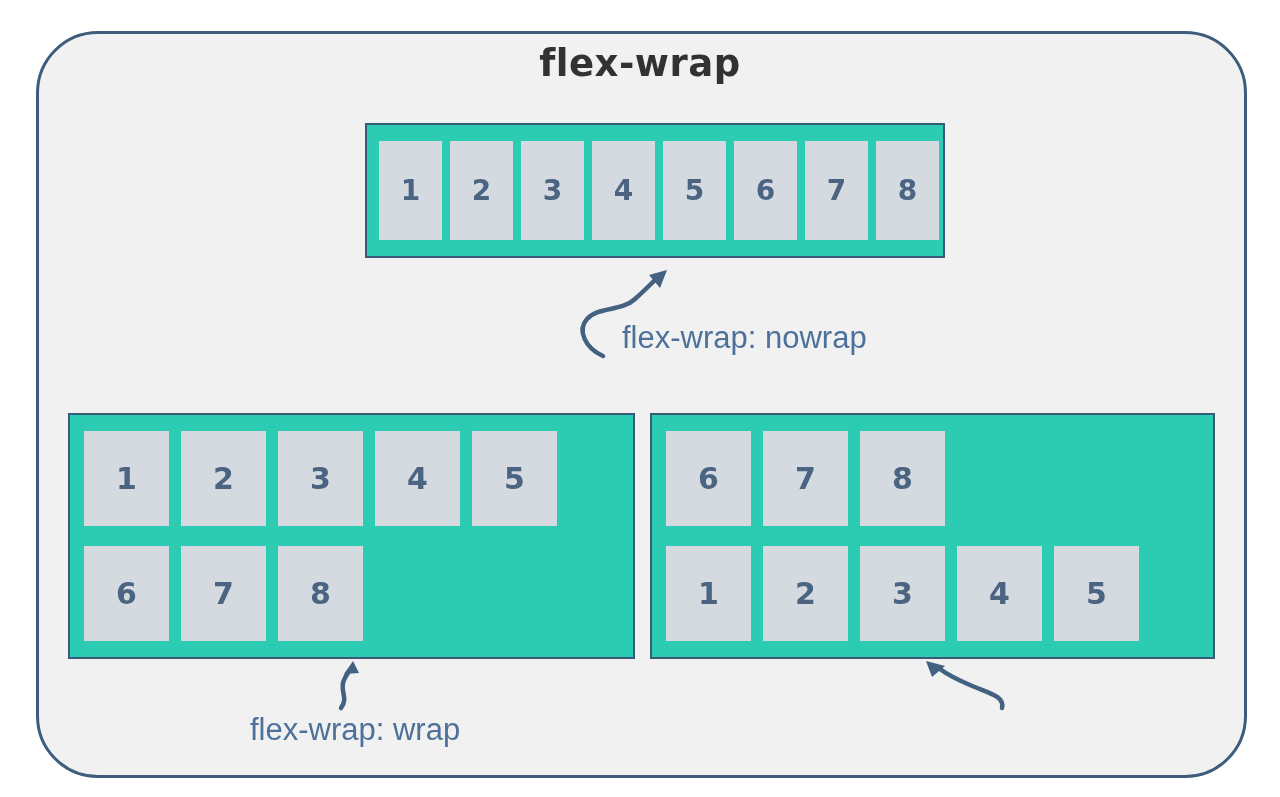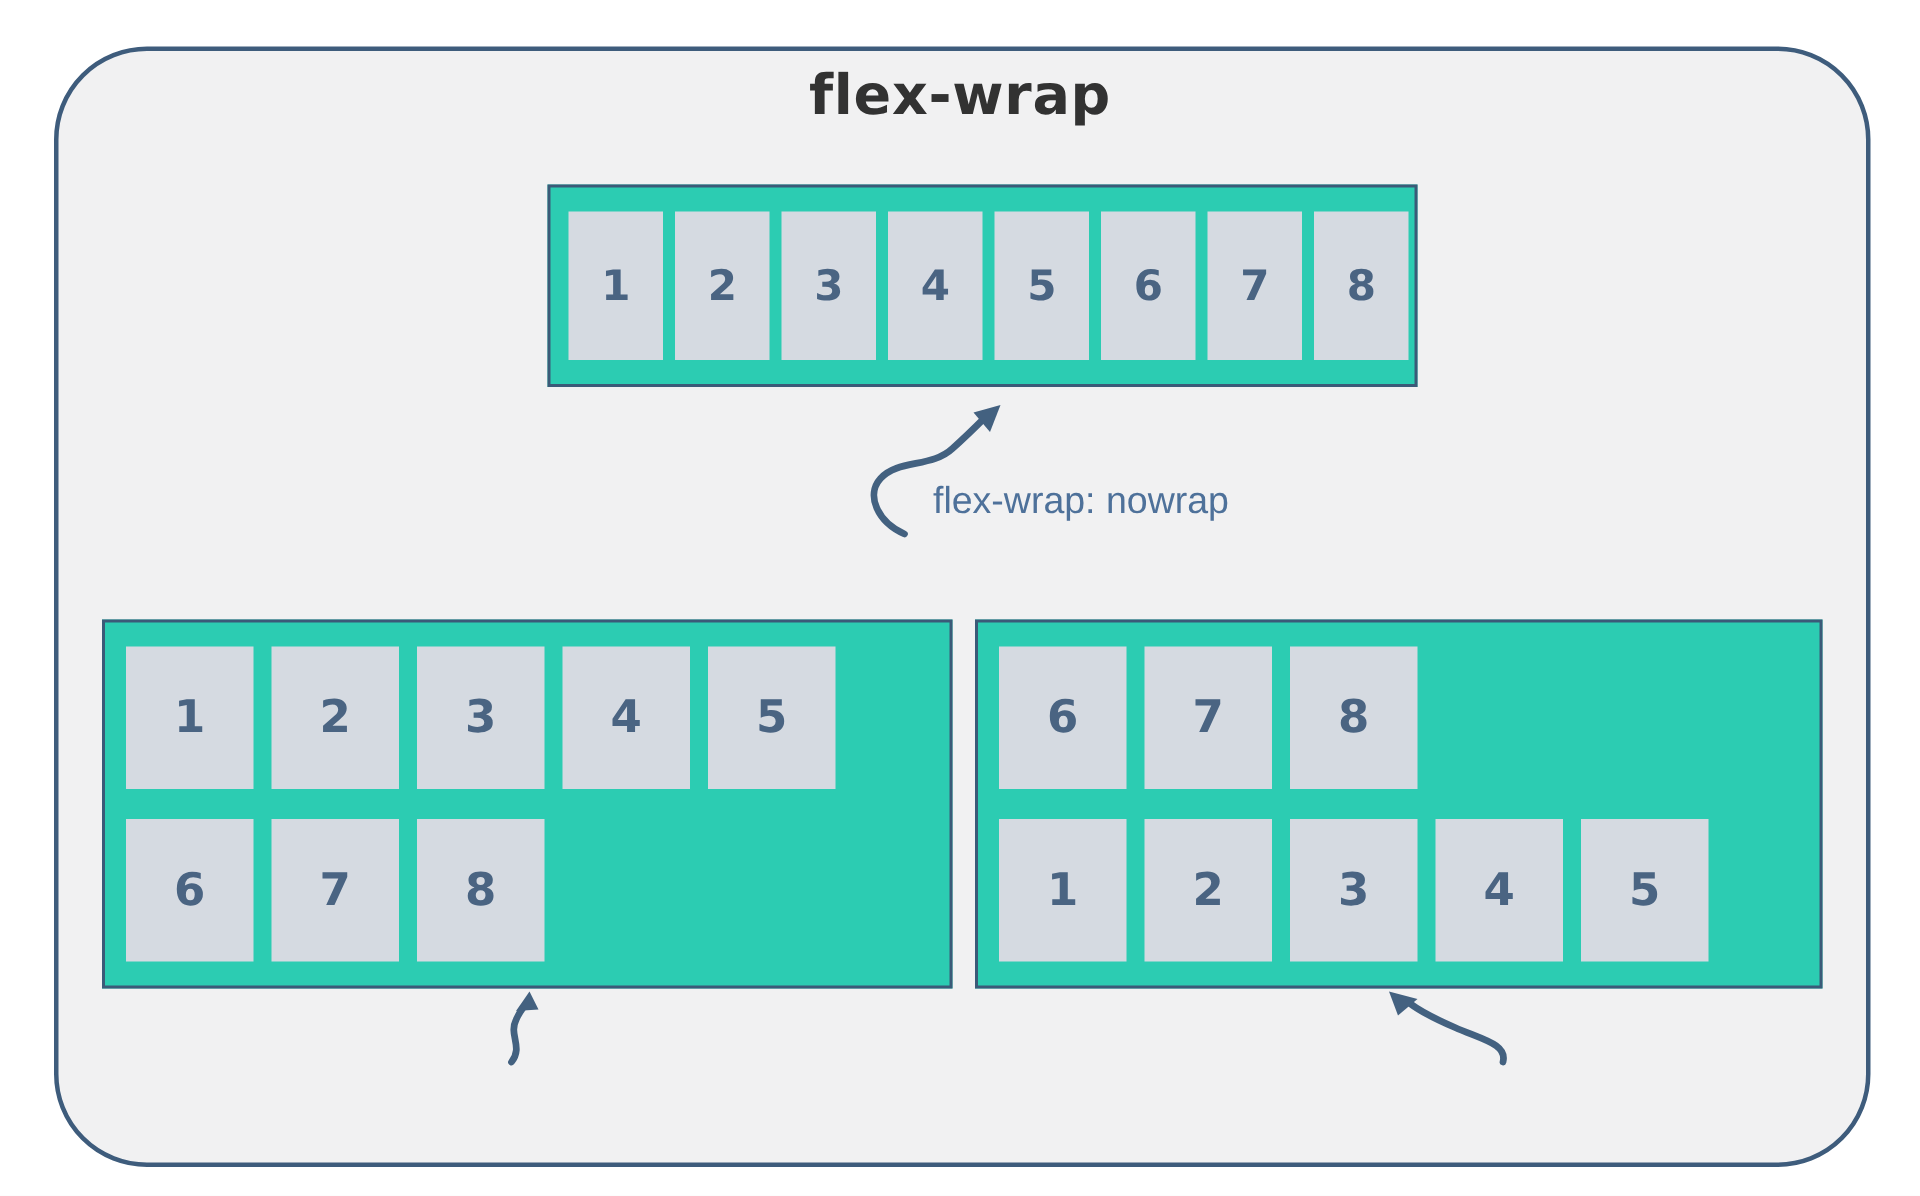--- a/index.html
+++ b/index.html
@@ -69,21 +69,21 @@
     background: var(--item-bg, #d5dae1);
     color: var(--item-number, #4a6482);
     font-family: "DejaVu Sans", sans-serif;
     font-weight: bold;
     font-size: 30px;
   }
   .c-nowrap .flex-item { width: 63px; height: 99px; font-size: 28px; }
   .c-wrap .flex-item, .c-wrap-reverse .flex-item { width: 85px; height: 95px; }
   .annot-label {
     position: absolute;
-    font-size: 25px;
+    font-size: 31px;
     color: var(--label-text, #4e719a);
     white-space: nowrap;
   }
   .lbl-nowrap { left: 622px; top: 320px; }
   .lbl-wrap { left: 250px; top: 712px; }
   .lbl-wrap-reverse { left: 866px; top: 712px; }
   .arrow-svg { position: absolute; overflow: visible; }
   .a-nowrap { left: 573px; top: 268px; width: 105px; height: 95px; }
   .a-wrap { left: 330px; top: 660px; width: 40px; height: 52px; }
   .a-wrap-reverse { left: 918px; top: 658px; width: 95px; height: 55px; }
@@ -131,20 +131,21 @@
       <div class="flex-item">6</div>
       <div class="flex-item">7</div>
       <div class="flex-item">8</div>
     </div>
 
   <svg class="arrow-svg a-wrap" viewBox="0 0 40 52">
     <path d="M 11 48 C 19 38 9 30 14 20 C 16 15 18 13 20 10"></path>
     <polygon points="23,1 14,14 29,13"></polygon>
   </svg>
 
+  <div class="annot-label lbl-wrap">flex-wrap: wrap</div>
 
   <div class="flex-container c-wrap-reverse">
       <div class="flex-item">1</div>
       <div class="flex-item">2</div>
       <div class="flex-item">3</div>
       <div class="flex-item">4</div>
       <div class="flex-item">5</div>
       <div class="flex-item">6</div>
       <div class="flex-item">7</div>
       <div class="flex-item">8</div>

